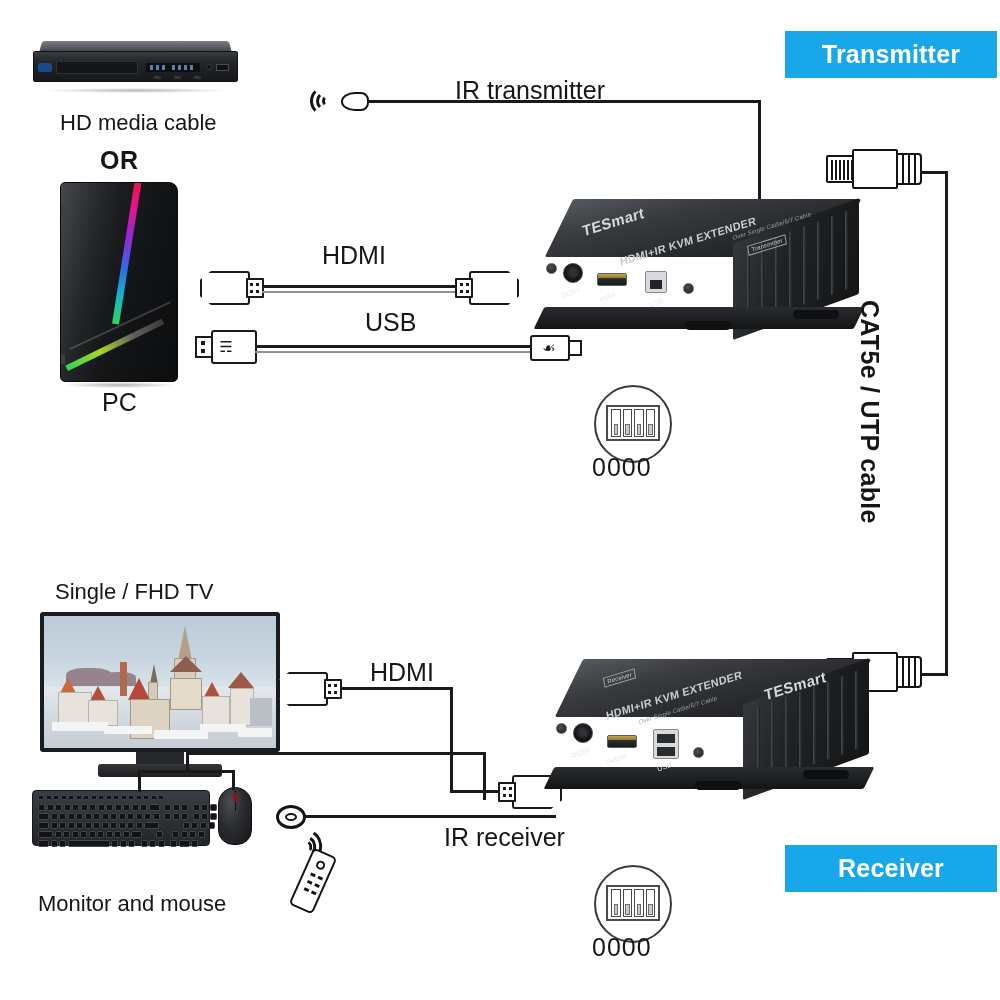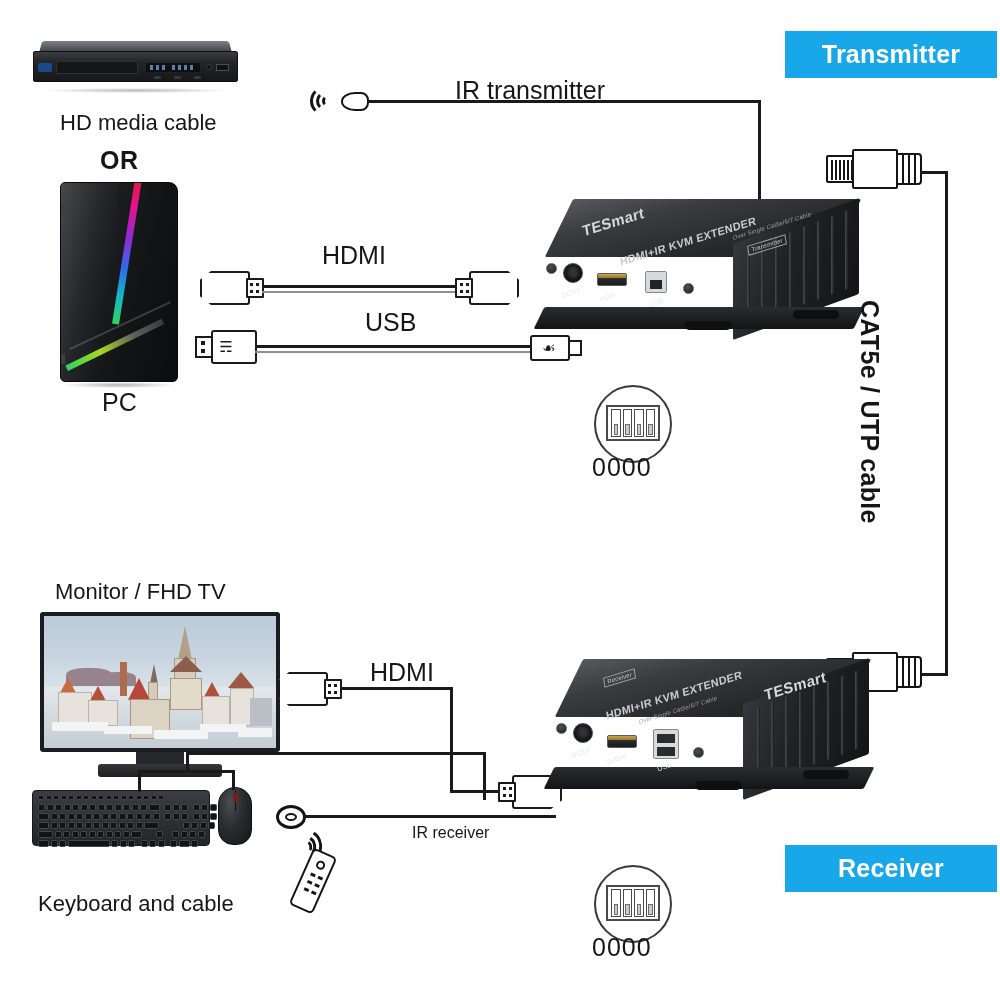--- a/index.html
+++ b/index.html
@@ -22,21 +22,21 @@
   }
   .lbl-hdmedia  { left: 60px;  top: 112px; font-size: 22px; }
   .lbl-or       { left: 100px; top: 148px; font-size: 25px; font-weight: bold; letter-spacing: 0.5px; }
   .lbl-pc       { left: 102px; top: 390px; font-size: 25px; }
   .lbl-irtx     { left: 455px; top: 78px;  font-size: 25px; }
   .lbl-hdmi-1   { left: 322px; top: 243px; font-size: 25px; }
   .lbl-usb      { left: 365px; top: 310px; font-size: 25px; }
   .lbl-dip1     { left: 592px; top: 455px; font-size: 25px; letter-spacing: 1px; }
   .lbl-monitor  { left: 55px;  top: 581px; font-size: 22px; }
   .lbl-hdmi-2   { left: 370px; top: 660px; font-size: 25px; }
-  .lbl-irrx     { left: 412px; top: 825px; font-size: 16px; }
+  .lbl-irrx     { left: 444px; top: 825px; font-size: 25px; }
   .lbl-kbm      { left: 38px;  top: 893px; font-size: 22px; }
   .lbl-dip2     { left: 592px; top: 935px; font-size: 25px; letter-spacing: 1px; }
 
   .lbl-cat {
     left: 882px; top: 300px;
     font-size: 25px; font-weight: bold;
     transform-origin: left top;
     transform: rotate(90deg);
     letter-spacing: 0.3px;
   }
@@ -616,21 +616,21 @@
     </div>
     <div class="rj45-head"></div>
     <div class="rj45-boot">
       <i style="left:4px"></i>
         <i style="left:10px"></i>
         <i style="left:16px"></i>
     </div>
   </div>
   <div class="lbl lbl-cat">CAT5e / UTP cable</div>
 
-  <div class="lbl lbl-monitor">Monitor / FHD TV</div>
+  <div class="lbl lbl-monitor">Single / FHD TV</div>
   <div class="monitor">
     <div class="mon-bezel">
       <div class="mon-screen">
         <div class="mon-sky"></div>
         <div class="mon-ground"></div>
 
         <div class="treeline" style="left:22px; top:52px; width:46px; height:18px;"></div>
         <div class="treeline" style="left:58px; top:56px; width:34px; height:14px;"></div>
 
         <div class="spire" style="left:134px; top:10px;"></div>
@@ -784,21 +784,21 @@
         <div class="key"></div>
       <div class="key" style="margin-left:4px"></div>
         <div class="key w"></div>
         <div class="key"></div>
     </div>
   </div>
   <div class="mouse">
     <div class="mouse-split"></div>
     <div class="mouse-wheel"></div>
   </div>
-  <div class="lbl lbl-kbm">Keyboard and cable</div>
+  <div class="lbl lbl-kbm">Monitor and mouse</div>
 
   <div class="wire" style="left:138px; top:770px; width:3px; height:22px;"></div>
   <div class="wire" style="left:138px; top:770px; width:50px; height:3px;"></div>
   <div class="wire" style="left:232px; top:770px; width:3px; height:20px;"></div>
   <div class="wire" style="left:186px; top:770px; width:49px; height:3px;"></div>
   <div class="wire" style="left:186px; top:752px; width:3px; height:20px;"></div>
   <div class="wire" style="left:186px; top:752px; width:300px; height:3px;"></div>
   <div class="wire" style="left:483px; top:752px; width:3px; height:48px;"></div>
 
   <div class="lbl lbl-hdmi-2">HDMI</div>

